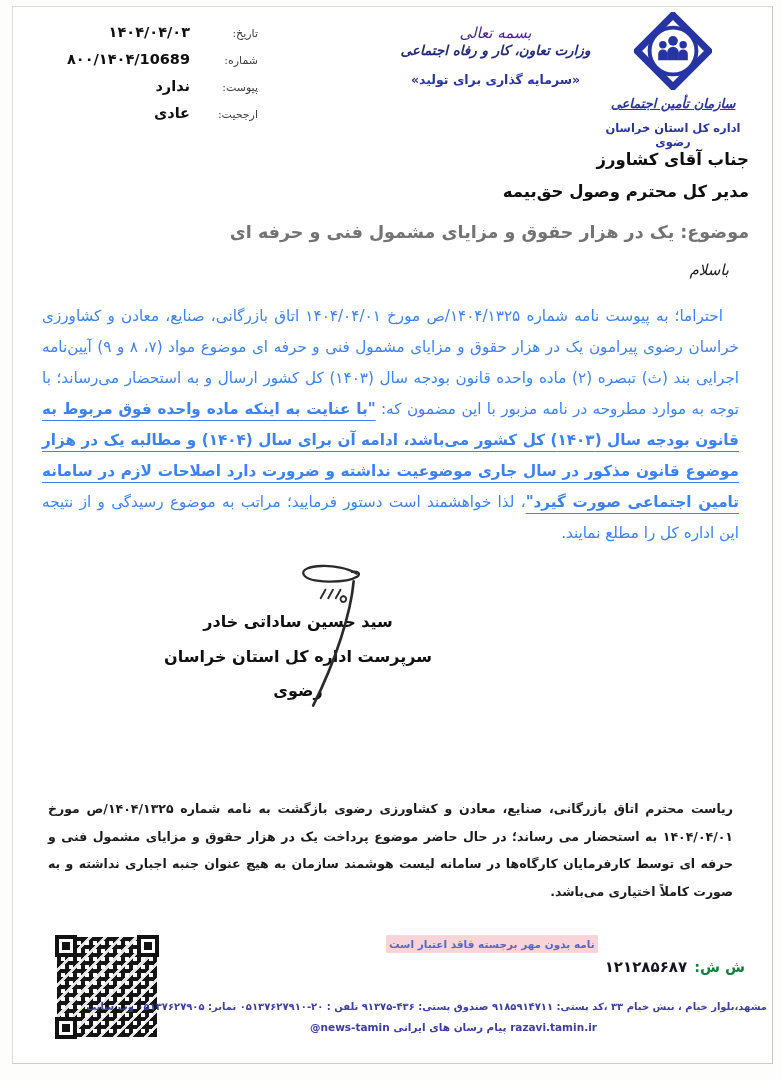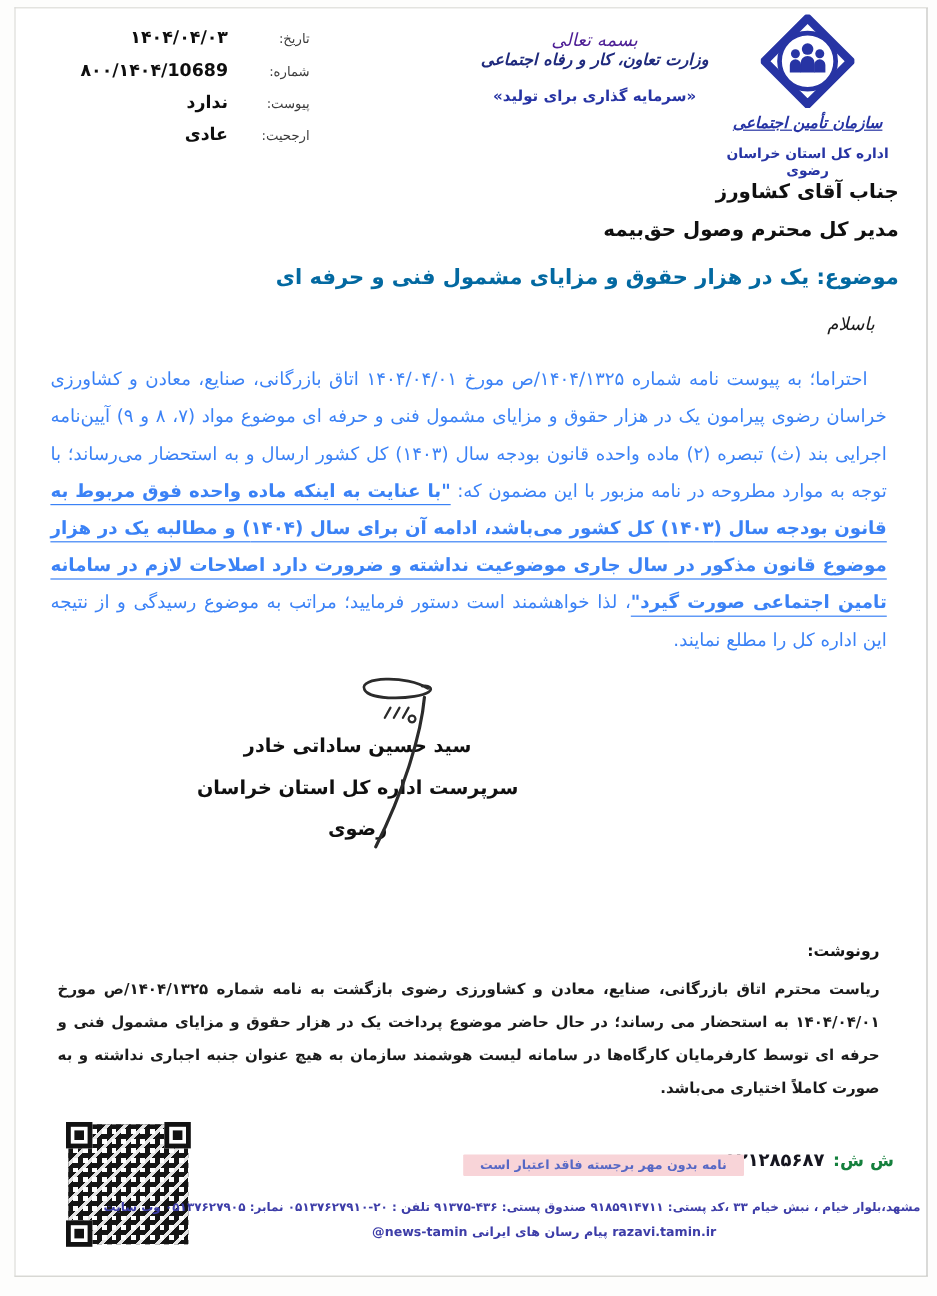--- a/index.html
+++ b/index.html
@@ -28,21 +28,21 @@
   .bismillah{color:#4c1d95;font-size:15px;font-weight:normal;font-style:italic;}
   .ministry{color:#1f2a7d;font-size:13.5px;font-weight:bold;font-style:italic;}
   .slogan{margin-top:14px;color:#2734a4;font-size:12.5px;font-weight:bold;}
   .meta-block{position:absolute;top:24px;left:40px;width:218px;}
   .meta-row{display:flex;justify-content:flex-start;align-items:baseline;gap:14px;margin-bottom:11px;}
   .meta-label{width:54px;font-size:11px;color:#3c3c3c;}
   .meta-value{font-size:14.5px;font-weight:bold;color:#0e0e0e;}
   
   .recipient{position:absolute;top:150px;right:32px;left:32px;text-align:right;}
   .recipient-line{font-size:16.5px;font-weight:bold;color:#101010;margin-bottom:13px;}
-  .subject-line{font-size:17.5px;font-weight:bold;color:#0369a1;margin-top:21px;}
+  .subject-line{font-size:17.5px;font-weight:bold;color:#737373;margin-top:21px;}
   
   .salutation{position:absolute;top:261px;right:52px;font-size:15px;color:#1a1a1a;font-style:italic;}
   .body-text{
     position:absolute;top:286px;left:42px;right:42px;
     font-size:15.2px;line-height:31px;color:#3b82f6;
     text-align:justify;text-indent:16px;
   }
   .emph{font-weight:bold;text-decoration:underline;text-underline-offset:6px;text-decoration-thickness:1.4px;}
   
   .signature{position:absolute;top:558px;left:108px;width:380px;text-align:center;}
@@ -65,23 +65,23 @@
   }
   .finder{position:absolute;width:22px;height:22px;border:4px solid #121212;background:#fff;box-sizing:border-box;}
   .finder::after{content:"";position:absolute;inset:3px;background:#121212;}
   .finder.tl{top:3px;left:3px;}
   .finder.tr{top:3px;right:3px;}
   .finder.bl{bottom:3px;left:3px;}
   .serial{position:absolute;top:958px;right:36px;display:flex;gap:7px;align-items:baseline;}
   .serial-label{font-size:14.5px;font-weight:bold;color:#15803d;}
   .serial-value{font-size:15px;font-weight:bold;color:#15151f;letter-spacing:1px;}
   .stamp-note{
-    position:absolute;top:962px;left:386px;
+    position:absolute;top:935px;left:386px;
     background:#f8d4d8;color:#5668c5;
-    font-size:10.5px;font-weight:bold;padding:3px 14px;border-radius:1px;white-space:nowrap;
+    font-size:10.5px;font-weight:bold;padding:3px 3px;border-radius:1px;white-space:nowrap;
   }
   .address-line{
     position:absolute;top:1001px;left:140px;right:14px;text-align:center;
     color:#3d3da8;font-size:10px;font-weight:bold;white-space:nowrap;
   }
   .web-line{
     position:absolute;top:1021px;left:140px;right:14px;text-align:center;
     color:#3d3da8;font-size:10.5px;font-weight:bold;white-space:nowrap;
   }
 </style>
@@ -145,21 +145,20 @@
       <path d="M96 16 C78 4 34 6 40 17 C45 27 86 26 97 19 C101 16 97 13 91 14" fill="none" stroke="#2b2b2b" stroke-width="2.4" stroke-linecap="round"></path>
       <path d="M58 42 l5 -9 M66 42 l5 -9 M74 42 l5 -9 M82 40 a3 3 0 1 0 0.1 0" fill="none" stroke="#2b2b2b" stroke-width="2" stroke-linecap="round"></path>
       <path d="M93 24 C90 58 74 108 50 156" fill="none" stroke="#2b2b2b" stroke-width="2.8" stroke-linecap="round"></path>
     </svg>
     <div class="sig-name">سید حسین ساداتی خادر</div>
     <div class="sig-title">سرپرست اداره کل استان خراسان</div>
     <div class="sig-title2">رضوی</div>
   </div>
 
   <div class="cc-block">
-    <div class="cc-label">رونوشت:</div>
     <div class="cc-text">ریاست محترم اتاق بازرگانی، صنایع، معادن و کشاورزی رضوی بازگشت به نامه شماره ۱۴۰۴/۱۳۲۵/ص مورخ ۱۴۰۴/۰۴/۰۱ به استحضار می رساند؛ در حال حاضر موضوع پرداخت یک در هزار حقوق و مزایای مشمول فنی و حرفه ای توسط کارفرمایان کارگاه‌ها در سامانه لیست هوشمند سازمان به هیچ عنوان جنبه اجباری نداشته و به صورت کاملاً اختیاری می‌باشد.</div>
   </div>
 
   <div class="qr">
     <div class="qr-pattern"></div>
     <div class="finder tl"></div>
     <div class="finder tr"></div>
     <div class="finder bl"></div>
   </div>
 

